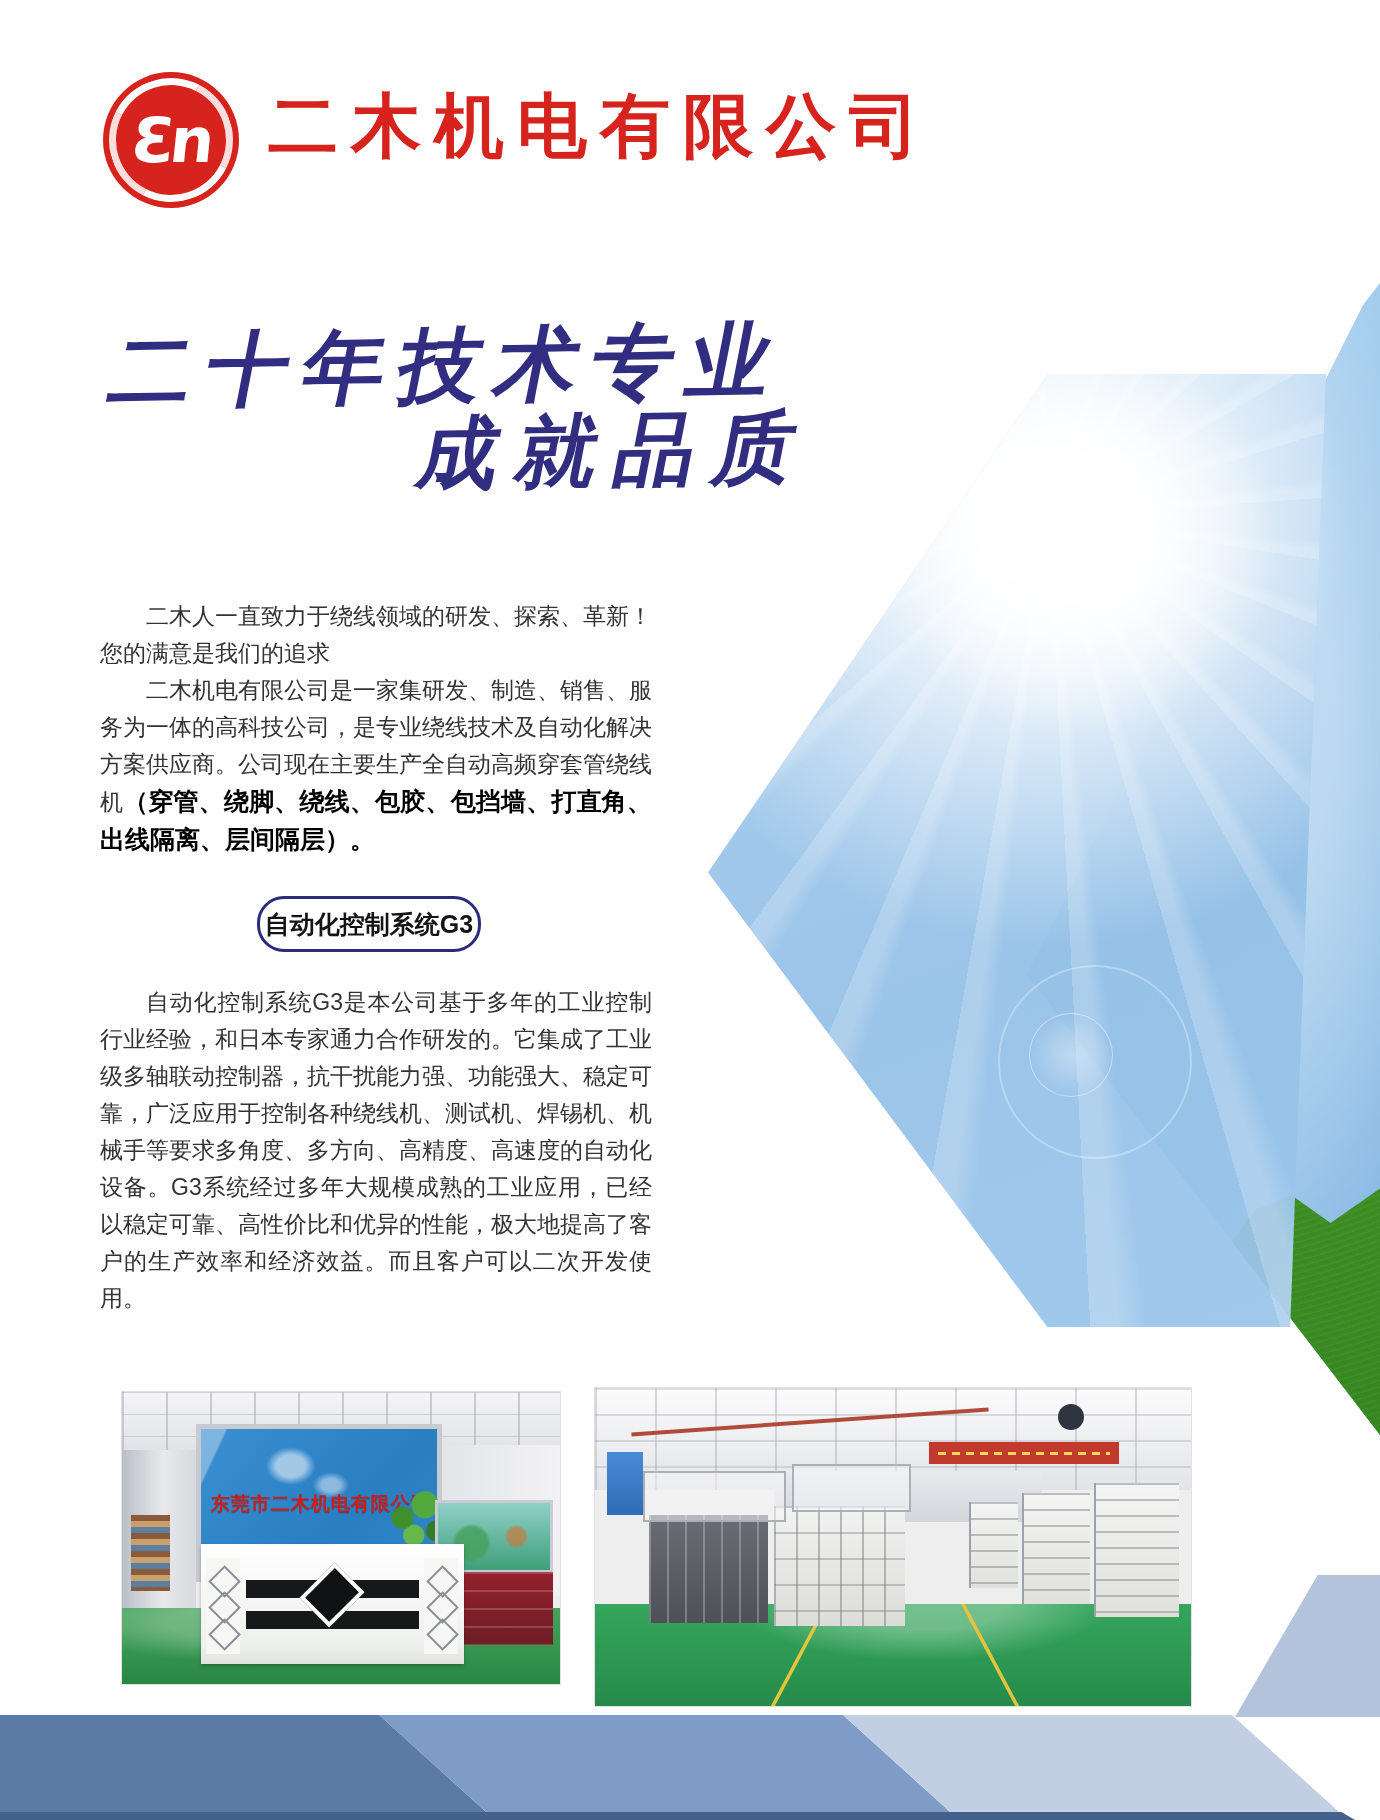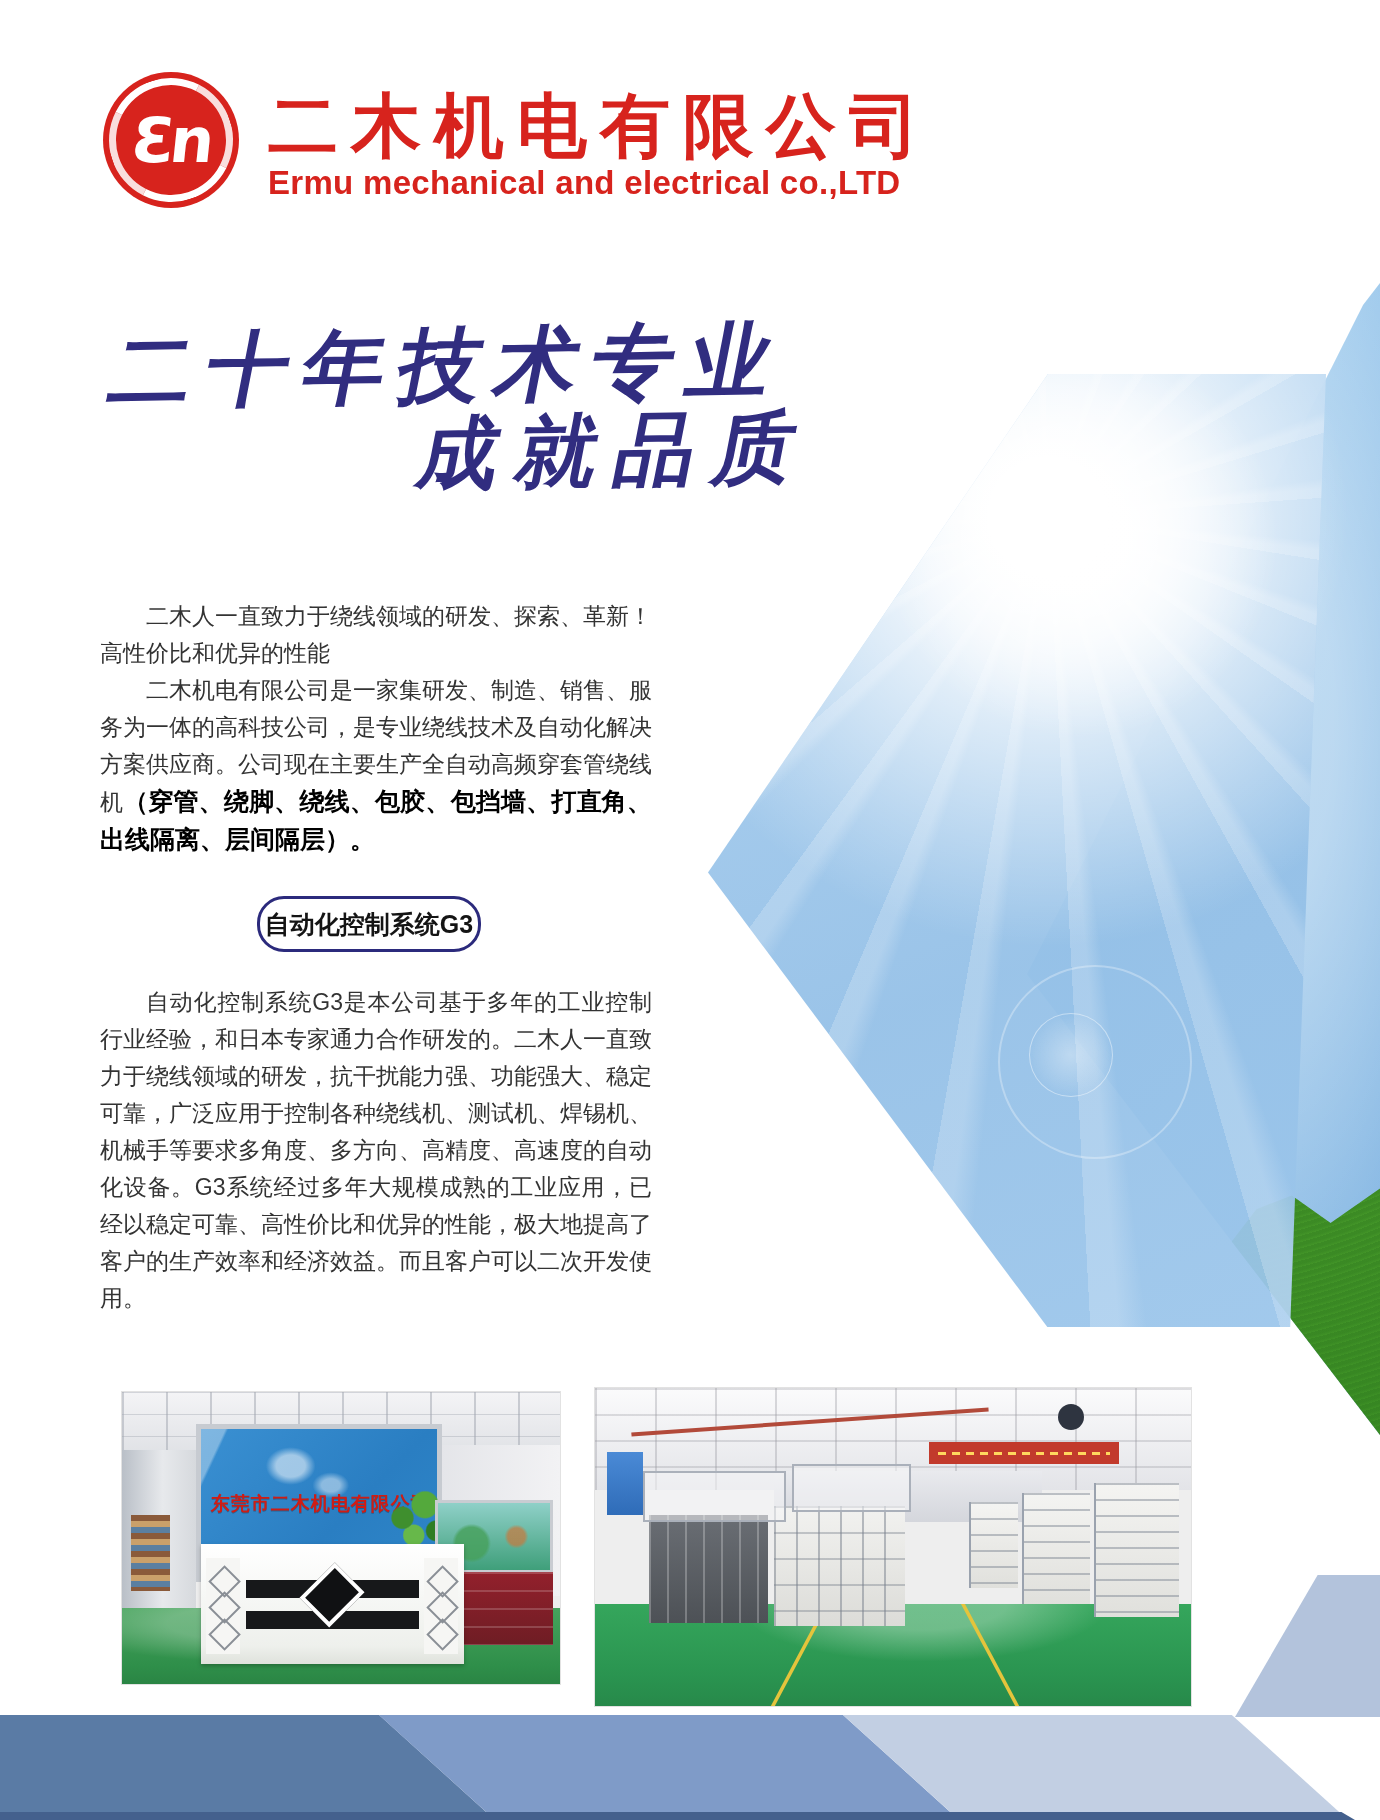--- a/index.html
+++ b/index.html
@@ -177,36 +177,35 @@
   </div>
   <div class="sun-glow"></div>
   <div class="accent-br"></div>
 
   <div class="abs logo">
     <div class="logo-arc-tl"></div>
     <div class="logo-arc-br"></div>
     <span class="logo-letters">Ɛn</span>
   </div>
   <div class="abs title-zh">二木机电有限公司</div>
-  <div class="abs title-en">Ermu mechanical and electrical co.,LTD</div>
 
   <div class="abs head-line head-1">二十年技术专业</div>
   <div class="abs head-line head-2">成就品质</div>
 
   <div class="abs copy intro">
-    <p><span class="txt">二木人一直致力于绕线领域的研发、探索、革新！高性价比和优异的性能</span></p>
+    <p><span class="txt">二木人一直致力于绕线领域的研发、探索、革新！您的满意是我们的追求</span></p>
     <p><span class="txt">二木机电有限公司是一家集研发、制造、销售、服务为一体的高科技公司，是专业绕线技术及自动化解决方案供应商。公司现在主要生产全自动高频穿套管绕线机</span><span class="hl txt">（穿管、绕脚、绕线、包胶、包挡墙、打直角、出线隔离、层间隔层）。</span></p>
   </div>
 
   <div class="abs g3-badge">
     <span>自动化控制系统G3</span>
   </div>
 
   <div class="abs copy g3-copy">
-    <p><span class="txt">自动化控制系统G3是本公司基于多年的工业控制行业经验，和日本专家通力合作研发的。二木人一直致力于绕线领域的研发，抗干扰能力强、功能强大、稳定可靠，广泛应用于控制各种绕线机、测试机、焊锡机、机械手等要求多角度、多方向、高精度、高速度的自动化设备。G3系统经过多年大规模成熟的工业应用，已经以稳定可靠、高性价比和优异的性能，极大地提高了客户的生产效率和经济效益。而且客户可以二次开发使用。</span></p>
+    <p><span class="txt">自动化控制系统G3是本公司基于多年的工业控制行业经验，和日本专家通力合作研发的。它集成了工业级多轴联动控制器，抗干扰能力强、功能强大、稳定可靠，广泛应用于控制各种绕线机、测试机、焊锡机、机械手等要求多角度、多方向、高精度、高速度的自动化设备。G3系统经过多年大规模成熟的工业应用，已经以稳定可靠、高性价比和优异的性能，极大地提高了客户的生产效率和经济效益。而且客户可以二次开发使用。</span></p>
   </div>
 
   <div class="abs photo photo-office">
     <div class="po-ceiling"></div>
     <div class="po-corridor"></div>
     <div class="po-shelf"></div>
     <div class="po-rightwall"></div>
     <div class="po-glass">
       <div class="po-walltext">东莞市二木机电有限公司</div>
     </div>

